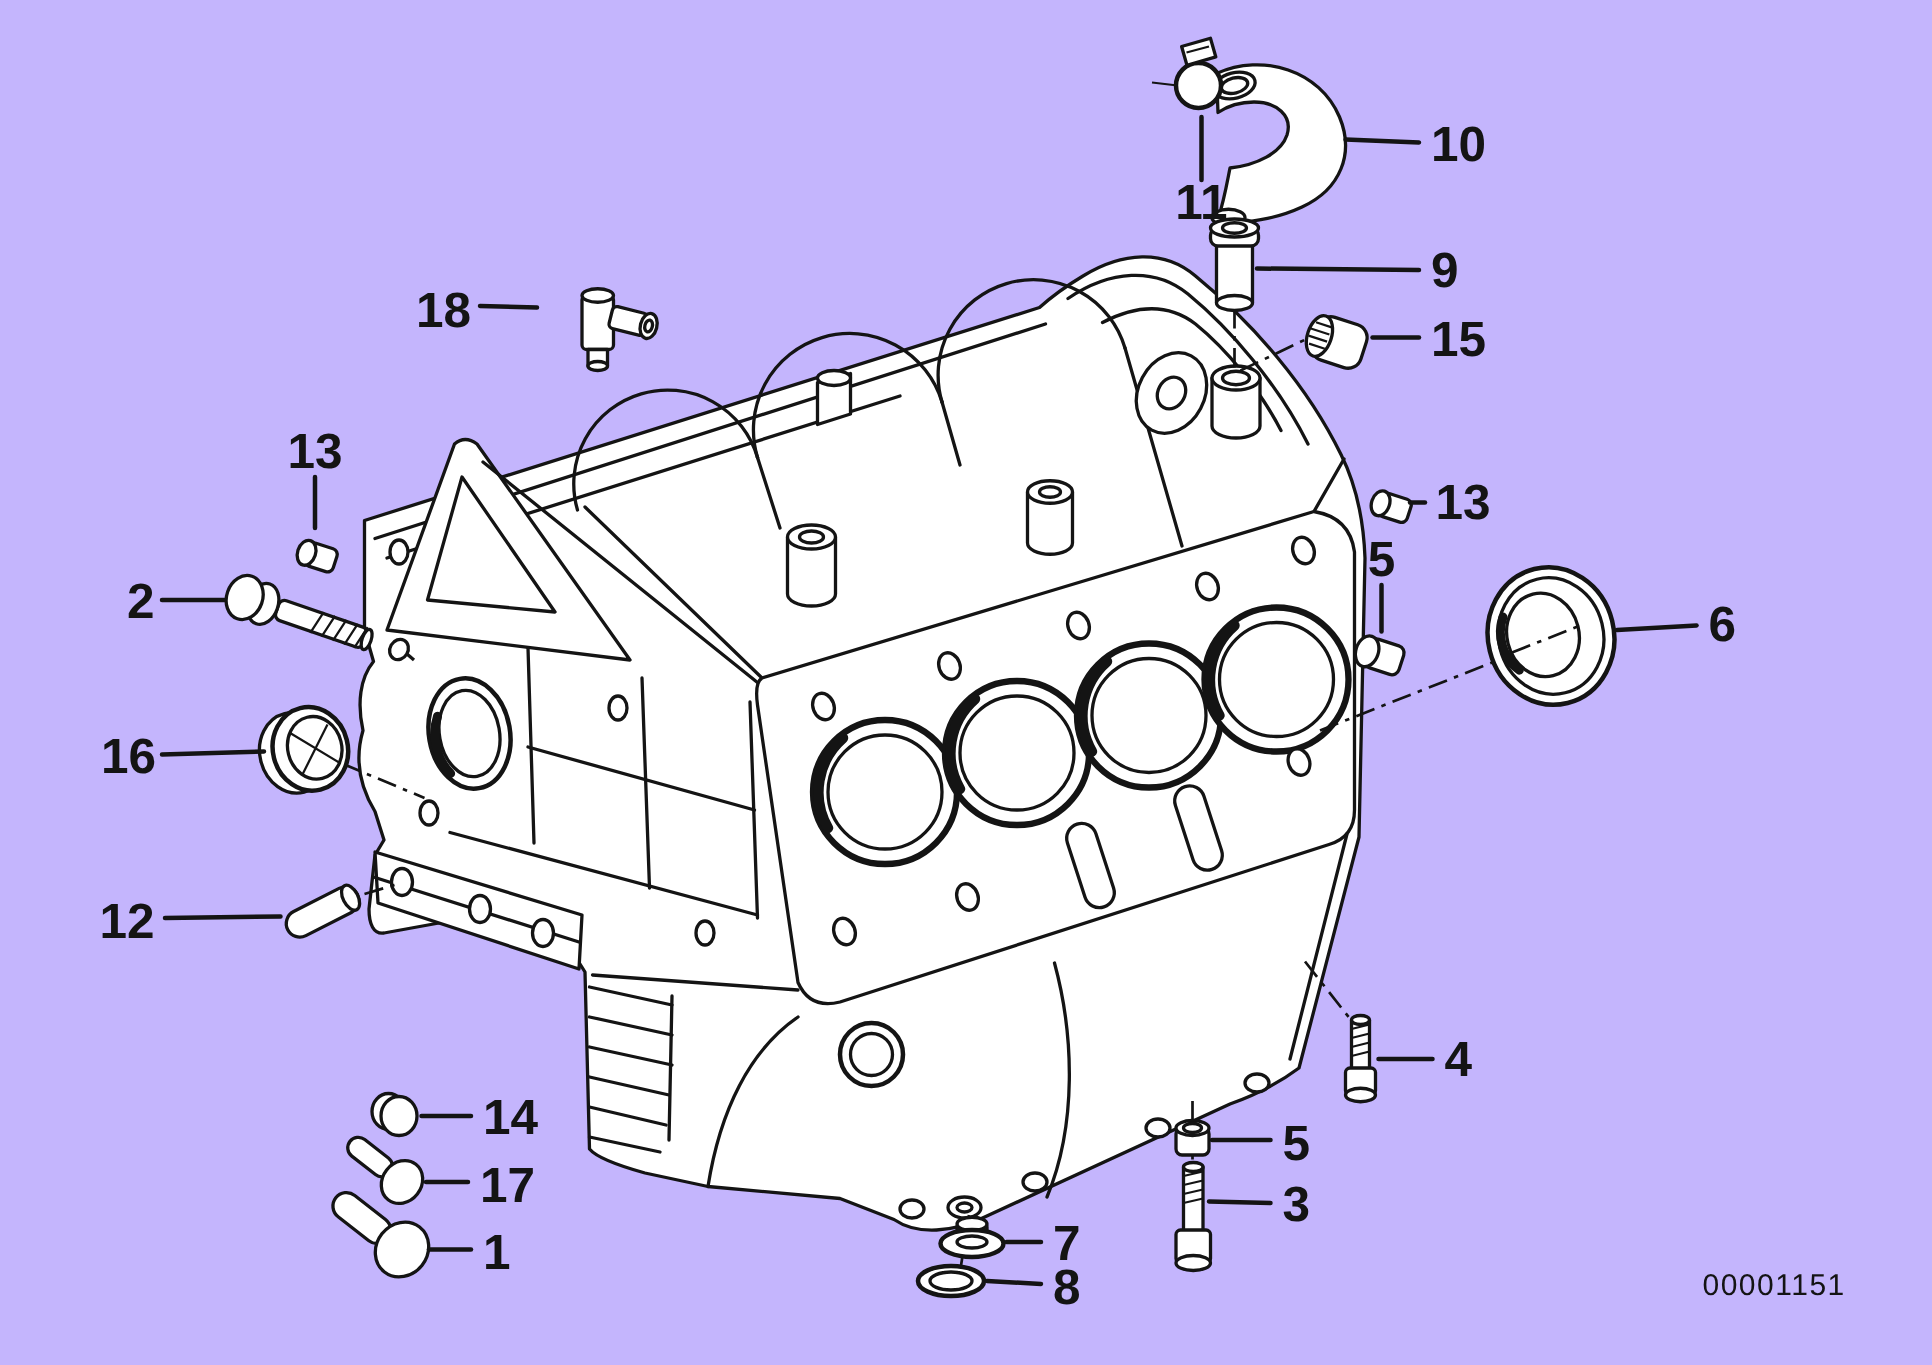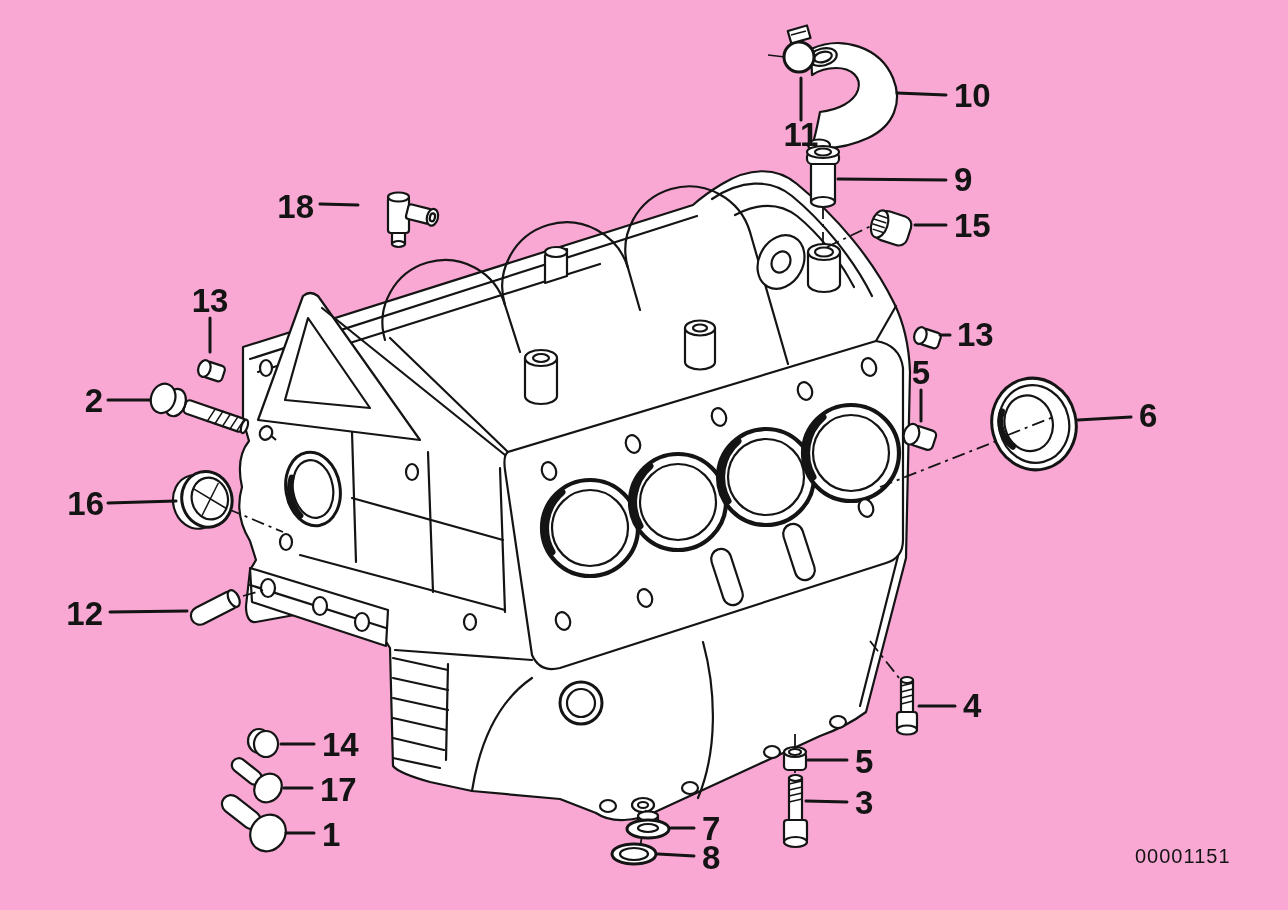--- a/index.html
+++ b/index.html
@@ -1,16 +1,16 @@
 <!DOCTYPE html>
 <html><head>
 <meta charset="utf-8">
 <style>
   html,body{margin:0;padding:0;background:#ffffff;}
-  .stage{position:relative;width:1288px;height:910px;background:#f9a8d4;overflow:hidden;
+  .stage{position:relative;width:1288px;height:910px;background:#c4b5fd;overflow:hidden;
          font-family:"Liberation Sans",sans-serif;}
   svg{display:block;}
   .ln{stroke:#141414;fill:none;stroke-width:2.2;stroke-linecap:round;stroke-linejoin:round;}
   .fw{stroke:#141414;fill:#ffffff;stroke-width:2.2;stroke-linejoin:round;}
   .fw3{stroke:#141414;fill:#ffffff;stroke-width:3;stroke-linejoin:round;}
   .hv{stroke:#141414;fill:#ffffff;stroke-width:4.2;}
   .dash{stroke:#141414;fill:none;stroke-width:1.8;stroke-dasharray:13 5 3 5;}
   .lead{stroke:#141414;fill:none;stroke-width:3;stroke-linecap:round;}
   .callout{font:700 33px "Liberation Sans",sans-serif;fill:#141414;}
   .plate-id{font:400 20px "Liberation Sans",sans-serif;fill:#141414;letter-spacing:1px;}

